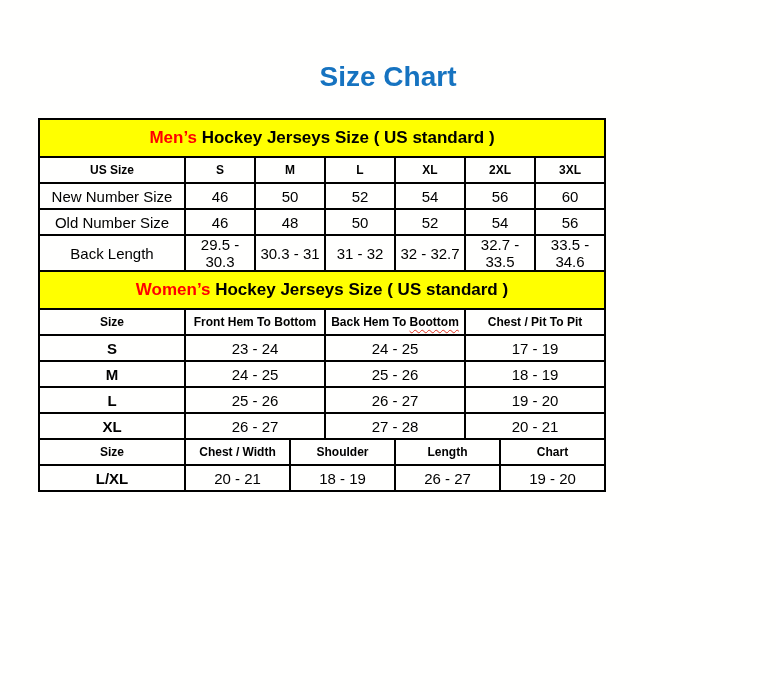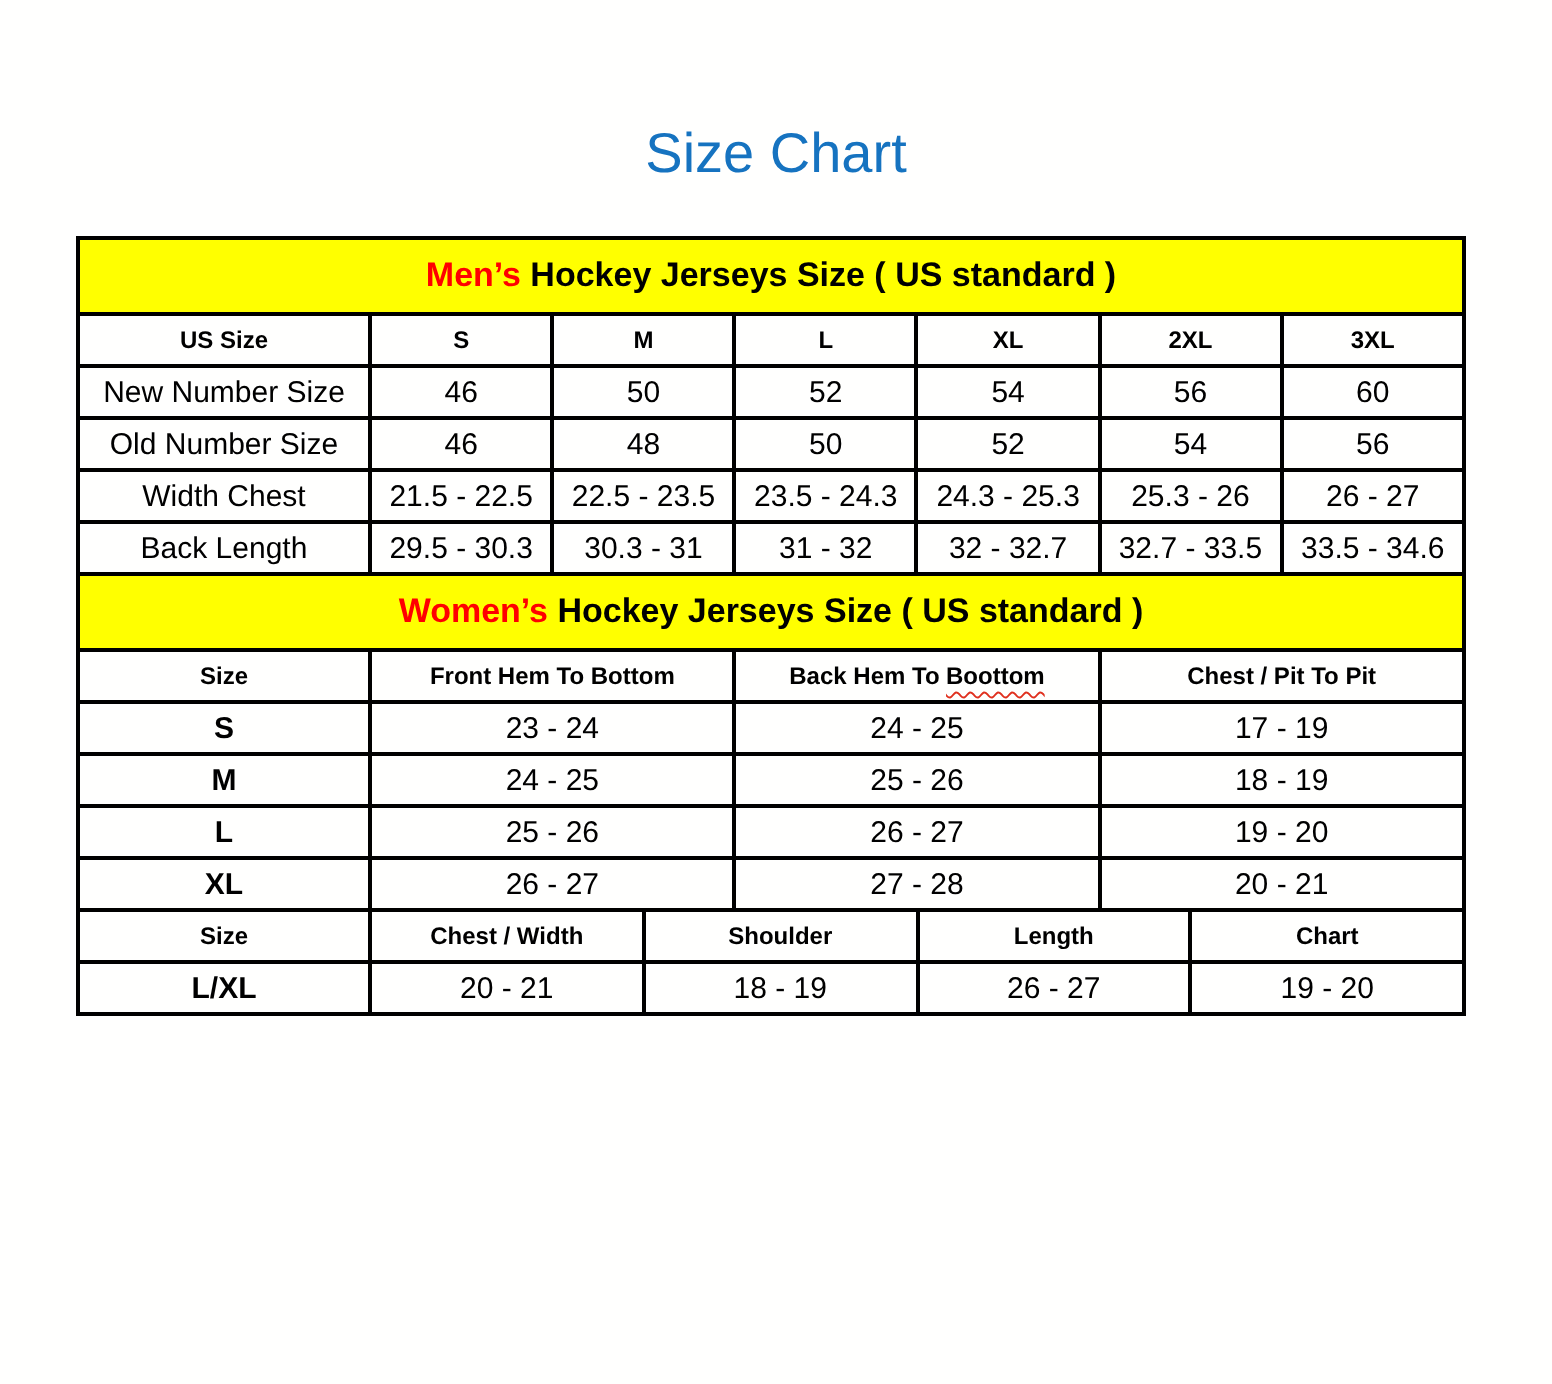--- a/index.html
+++ b/index.html
@@ -13,31 +13,31 @@
     overflow: hidden;
     font-family: "Liberation Sans", sans-serif;
     color: #000;
   }
   .title {
     margin: 0;
     padding-top: 60px;
     text-align: center;
     font-size: 28px;
     line-height: 34px;
-    font-weight: normal;
+    font-weight: bold;
     color: var(--title-blue, #1673C0);
   }
   .tables {
     width: 695px;
     margin: 24px 0 0 38px;
   }
   table.tbl {
     border-collapse: collapse;
     table-layout: fixed;
-    width: 695px;
+    width: 568px;
     border: 2px solid var(--border-black, #000);
     padding-left: 43px;
   }
   table.tbl + table.tbl {
     margin-top: -2px;
   }
   .tbl th, .tbl td {
     border: 2px solid var(--border-black, #000);
     text-align: center;
     vertical-align: middle;
@@ -121,29 +121,20 @@
       <tr class="drow">
         <td class="rlabel">Old Number Size</td>
         <td>46</td>
         <td>48</td>
         <td>50</td>
         <td>52</td>
         <td>54</td>
         <td>56</td>
       </tr>
       <tr class="drow">
-        <td class="rlabel">Width Chest</td>
-        <td>21.5 - 22.5</td>
-        <td>22.5 - 23.5</td>
-        <td>23.5 - 24.3</td>
-        <td>24.3 - 25.3</td>
-        <td>25.3 - 26</td>
-        <td>26 - 27</td>
-      </tr>
-      <tr class="drow">
         <td class="rlabel">Back Length</td>
         <td>29.5 - 30.3</td>
         <td>30.3 - 31</td>
         <td>31 - 32</td>
         <td>32 - 32.7</td>
         <td>32.7 - 33.5</td>
         <td>33.5 - 34.6</td>
       </tr>
       </tbody>
     </table>

